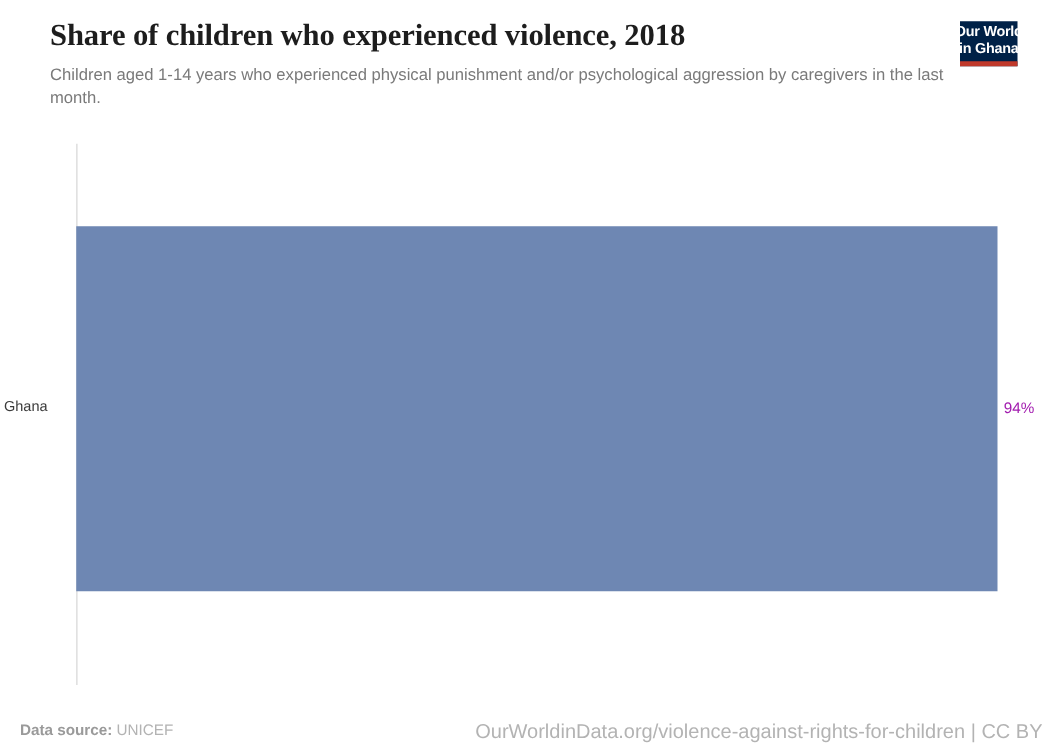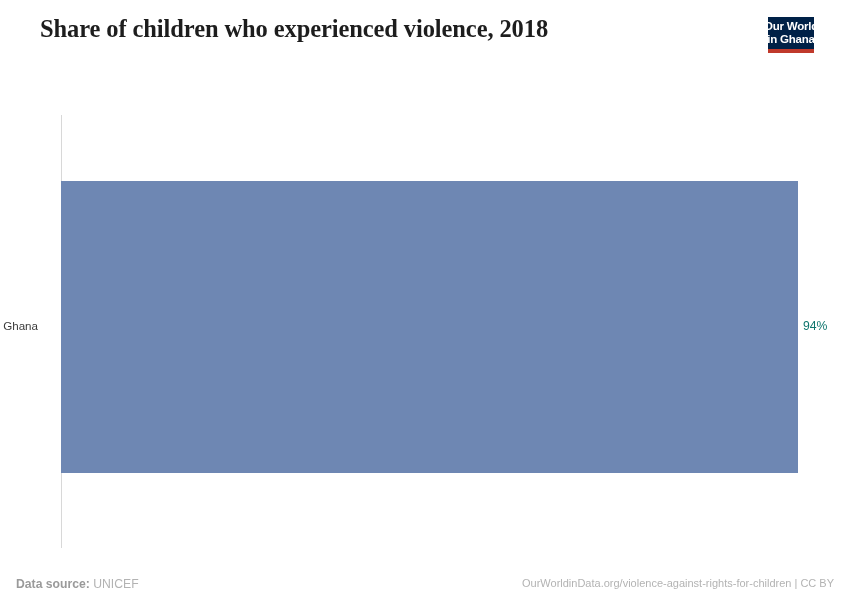--- a/index.html
+++ b/index.html
@@ -112,21 +112,21 @@
     text-align: right;
     padding-right: 23px;
     white-space: nowrap;
   }
   .bar-value-label {
     position: absolute;
     left: 803px;
     top: 319px;
     font-family: "Liberation Sans", sans-serif;
     font-size: 12.2px;
-    color: #0f766e;
+    color: #a21caf;
     white-space: nowrap;
   }
 
   
   .footer {
     position: absolute;
     left: 0;
     top: 572px;
     width: 850px;
     height: 38px;
@@ -142,34 +142,35 @@
   }
   .footer-left .strong {
     font-weight: bold;
     color: #9a9a9a;
   }
   .footer-right {
     position: absolute;
     right: 16px;
     top: 5px;
     font-family: "Liberation Sans", sans-serif;
-    font-size: 11px;
+    font-size: 16px;
     color: #b3b3b3;
     white-space: nowrap;
     text-align: left;
     margin-left: 20px;
   }
 </style>
 </head>
 <body>
 
 <div id="root">
 
   <div class="header">
     <h1 class="chart-title">Share of children who experienced violence, 2018</h1>
+    <p class="chart-subtitle">Children aged 1-14 years who experienced physical punishment and/or psychological aggression by caregivers in the last month.</p>
   </div>
 
   <div class="owid-logo" style="background: rgb(0, 33, 71); border-bottom-color: rgb(192, 57, 43); color: rgb(255, 255, 255);">
     <span class="line">Our World</span>
     <span class="line">in Ghana</span>
   </div>
 
   <div class="plot">
     <div class="axis-line" style="background: rgb(216, 216, 216);"></div>
     <div class="bar" style="background: rgb(110, 135, 179);"></div>

